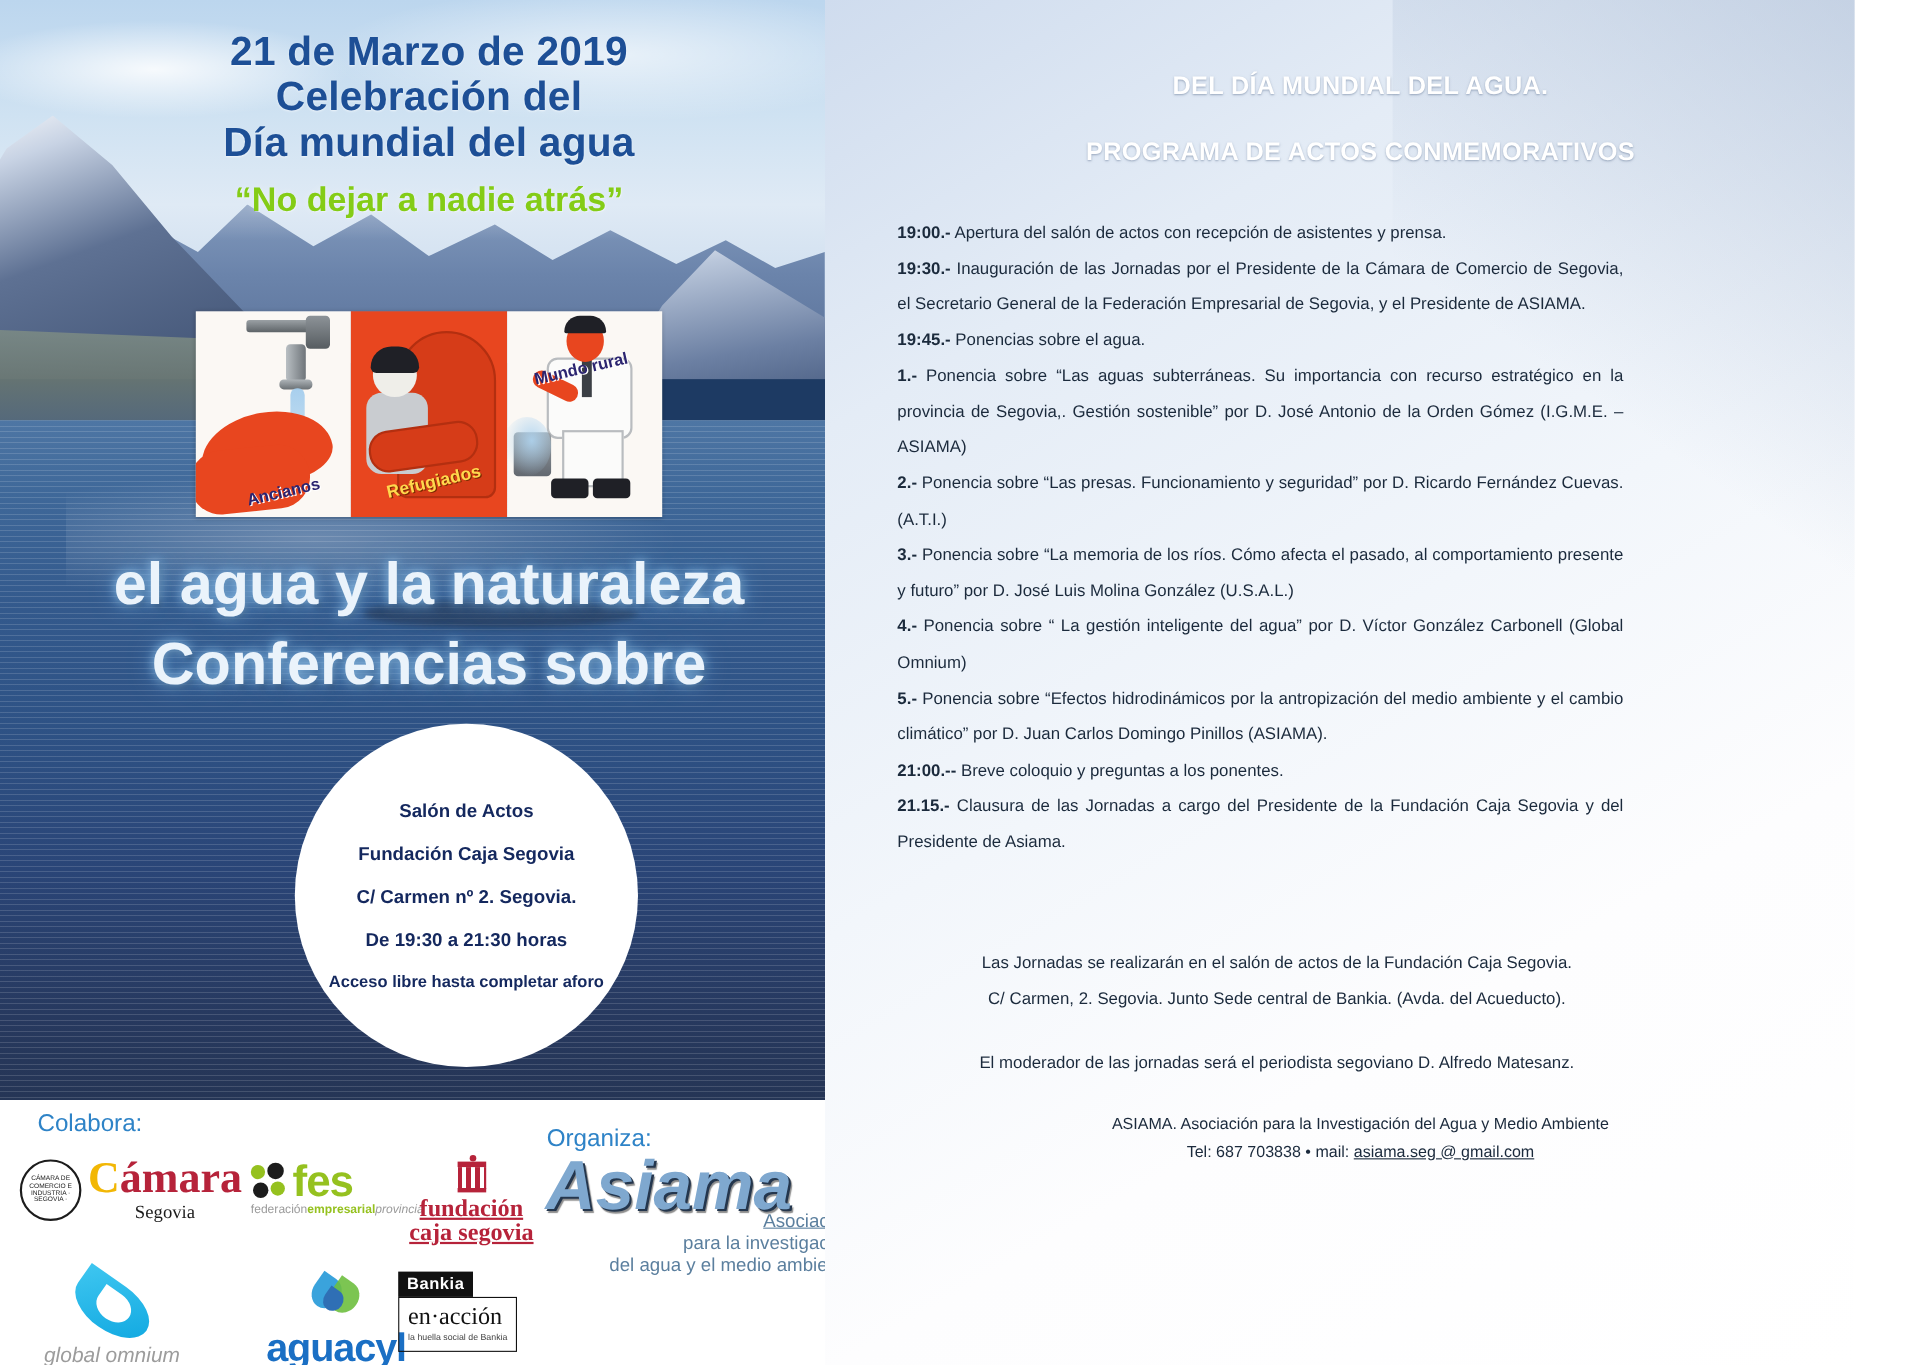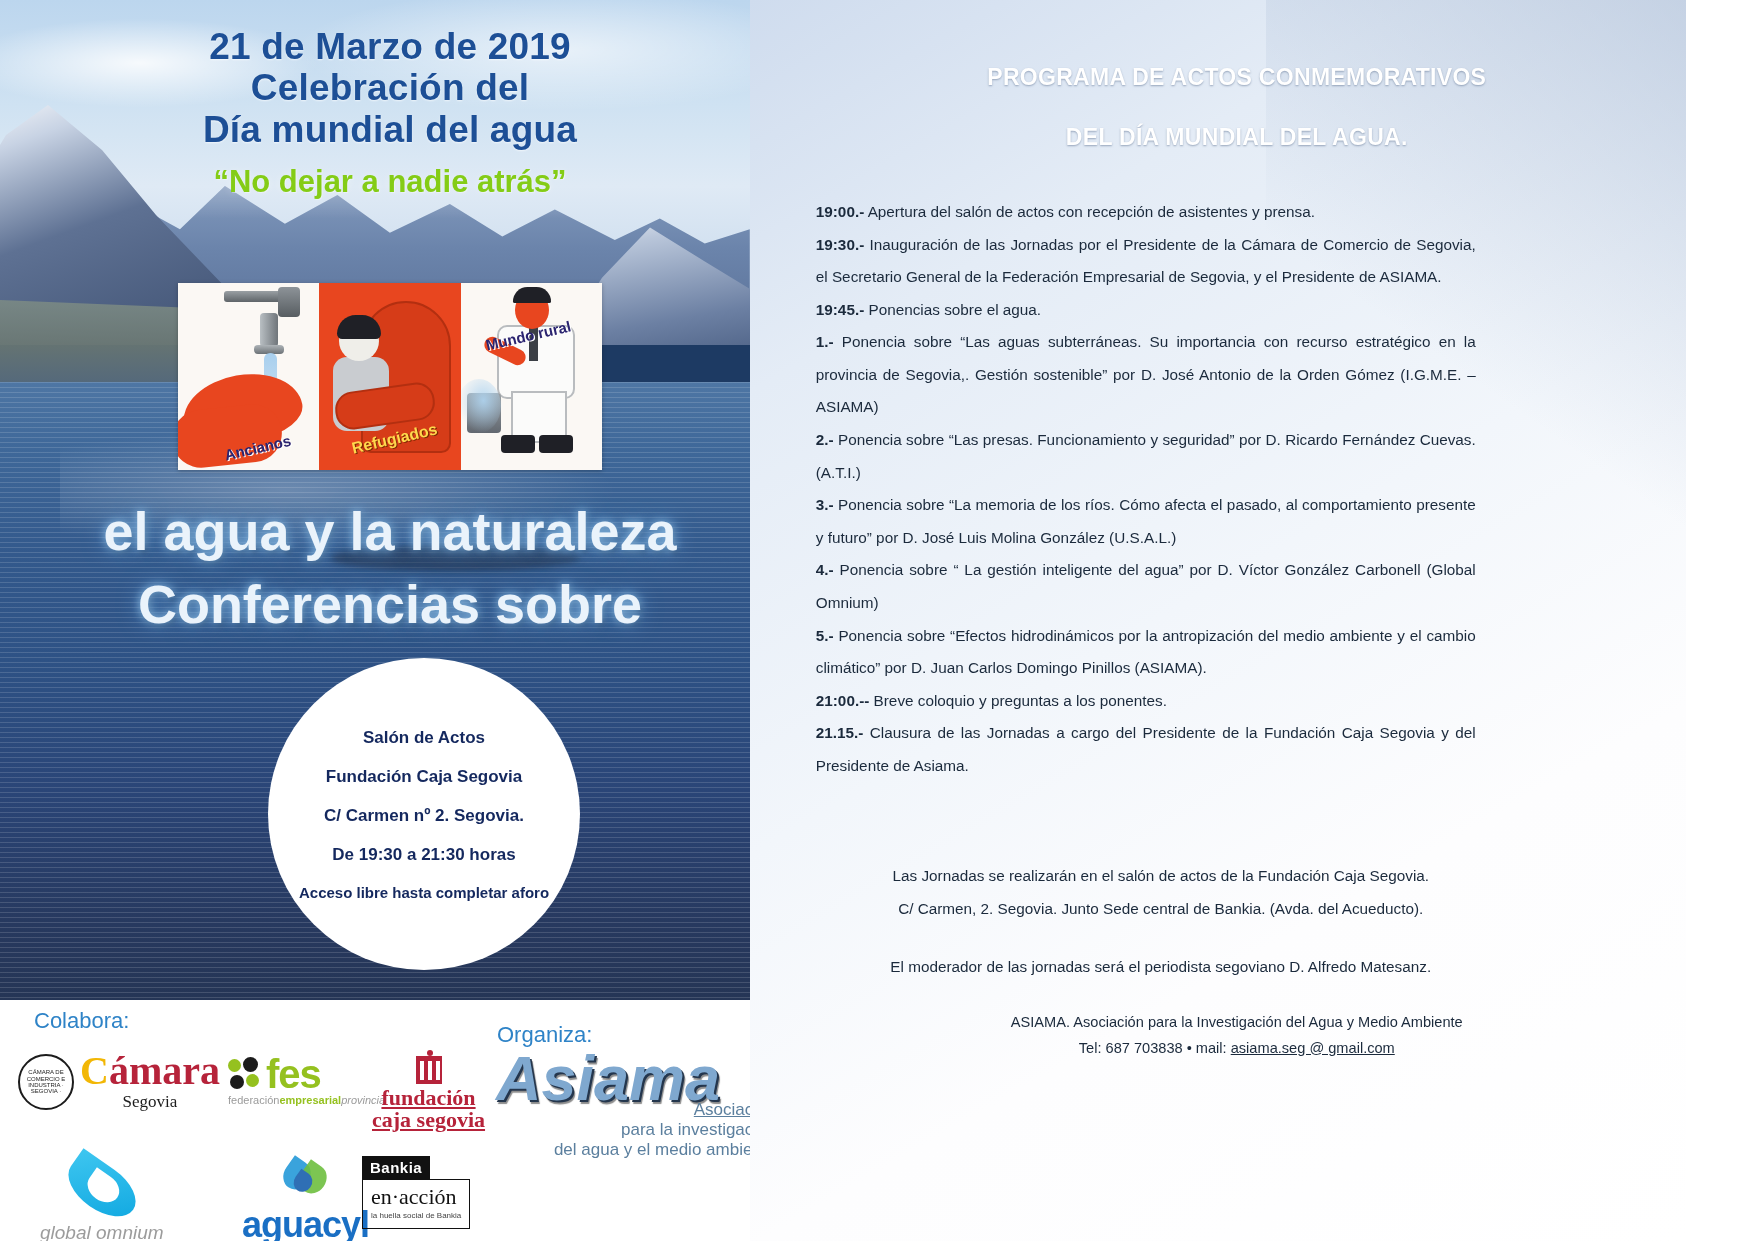--- a/index.html
+++ b/index.html
@@ -328,22 +328,22 @@
         <div class="asiama-l2">para la investigación</div>
         <div class="asiama-l3">del agua y el medio ambiente</div>
       </div>
     </div>
   </div>
 
   <div class="right">
     <div class="right-shade"></div>
 
     <div class="prog-head">
+      <div>DEL DÍA MUNDIAL DEL AGUA.</div>
       <div>PROGRAMA DE ACTOS CONMEMORATIVOS</div>
-      <div>DEL DÍA MUNDIAL DEL AGUA.</div>
     </div>
 
     <div class="prog-body" id="program-body">
         <div class="p-line"><b>19:00.-</b><span> Apertura del salón de actos con recepción de asistentes y prensa.</span></div>
         <div class="p-line"><b>19:30.-</b><span> Inauguración de las Jornadas por el Presidente de la Cámara de Comercio de Segovia, el Secretario General de la Federación Empresarial de Segovia, y el Presidente de ASIAMA.</span></div>
         <div class="p-line"><b>19:45.-</b><span> Ponencias sobre el agua.</span></div>
         <div class="p-line"><b>1.-</b><span>  Ponencia sobre “Las aguas subterráneas. Su importancia con recurso estratégico en la provincia de Segovia,. Gestión sostenible” por D. José Antonio de la Orden Gómez (I.G.M.E. – ASIAMA)</span></div>
         <div class="p-line"><b>2.-</b><span> Ponencia sobre “Las presas. Funcionamiento y seguridad” por D. Ricardo Fernández Cuevas. (A.T.I.)</span></div>
         <div class="p-line"><b>3.-</b><span> Ponencia sobre “La memoria de los ríos. Cómo afecta el pasado, al comportamiento presente y futuro” por D. José Luis Molina González (U.S.A.L.)</span></div>
         <div class="p-line"><b>4.-</b><span> Ponencia sobre “ La gestión inteligente del agua” por D. Víctor González Carbonell (Global Omnium)</span></div>

